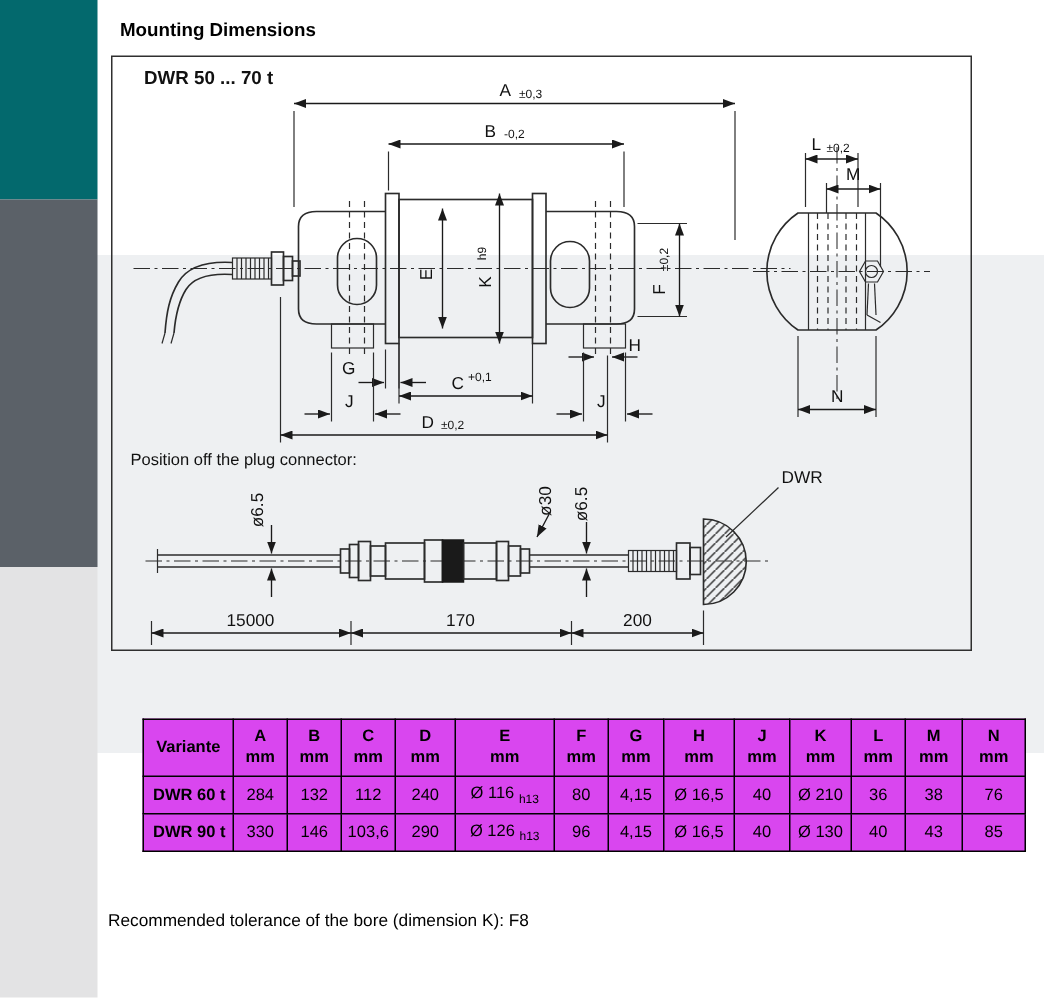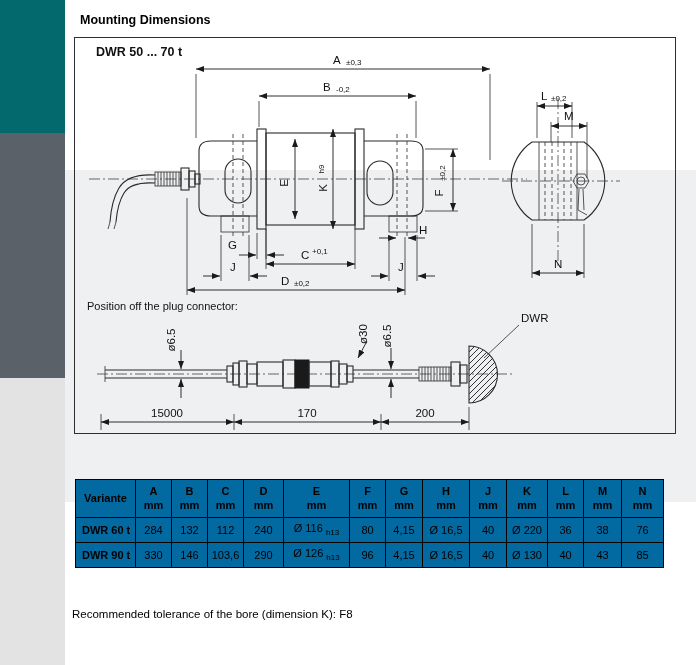--- a/index.html
+++ b/index.html
@@ -3,34 +3,34 @@
 <meta charset="utf-8">
 <style>
   html,body{margin:0;padding:0;}
   body{width:696px;height:665px;background:#ffffff;font-family:"Liberation Sans",sans-serif;position:relative;overflow:hidden;}
   .page{position:absolute;left:0;top:0;width:696px;height:665px;}
   .band{position:absolute;left:0;top:170px;width:696px;height:332px;background:#eef0f2;}
   .side-teal{position:absolute;left:0;top:0;width:65px;height:133px;background:#03696d;}
   .side-slate{position:absolute;left:0;top:133px;width:65px;height:245px;background:#5b6168;}
   .side-gray{position:absolute;left:0;top:378px;width:65px;height:287px;background:#e3e3e4;}
   .title{position:absolute;left:80px;top:13px;font-size:12.5px;font-weight:bold;color:#000;}
-  .frame{position:absolute;left:74px;top:37px;width:572px;height:395px;border:1.6px solid #2f2f2f;padding-left:28px;}
+  .frame{position:absolute;left:74px;top:37px;width:572px;height:395px;border:1.6px solid #2f2f2f;}
   .frame svg{position:absolute;left:0;top:0;}
   svg text{font-family:"Liberation Sans",sans-serif;fill:#111;}
   text.dl{font-size:11.5px;}
   text.dt{font-size:8px;}
   text.cap{font-size:11px;}
   text.bt{font-size:12.5px;font-weight:bold;}
   .ln{stroke:#2b2b2b;stroke-width:1.1;fill:none;}
   .thin{stroke:#2b2b2b;stroke-width:0.8;fill:none;}
   .cl{stroke:#2b2b2b;stroke-width:0.7;fill:none;stroke-dasharray:11 3 2 3;}
   .dash{stroke:#2b2b2b;stroke-width:0.8;fill:none;stroke-dasharray:4 3;}
   .dim{stroke:#1a1a1a;stroke-width:0.9;fill:none;}
   .tablewrap{position:absolute;left:75px;top:479px;}
-  table{border-collapse:collapse;background:#0369a1;table-layout:fixed;border:1.6px solid #000;}
+  table{border-collapse:collapse;background:#d946ef;table-layout:fixed;border:1.6px solid #000;margin-left:20px;}
   th,td{border:1px solid #000;font-size:11px;color:#000;text-align:center;padding:0;overflow:hidden;white-space:nowrap;}
   thead th{font-weight:bold;height:37px;line-height:1.25;}
   tbody td{height:24px;}
   td.variant{font-weight:bold;text-align:left;padding-left:6px;}
   sub{font-size:8px;}
   .note{position:absolute;left:72px;font-size:11.5px;color:#000;}
   .note1{top:601px;}
   .note2{top:608px;}
 </style>
 </head>
@@ -380,21 +380,21 @@
           <td class="variant">DWR 60 t</td>
           <td>284</td>
           <td>132</td>
           <td>112</td>
           <td>240</td>
           <td><span>Ø 116</span> <sub>h13</sub></td>
           <td>80</td>
           <td>4,15</td>
           <td>Ø 16,5</td>
           <td>40</td>
-          <td>Ø 220</td>
+          <td>Ø 210</td>
           <td>36</td>
           <td>38</td>
           <td>76</td>
         </tr>
         <tr>
           <td class="variant">DWR 90 t</td>
           <td>330</td>
           <td>146</td>
           <td>103,6</td>
           <td>290</td>

